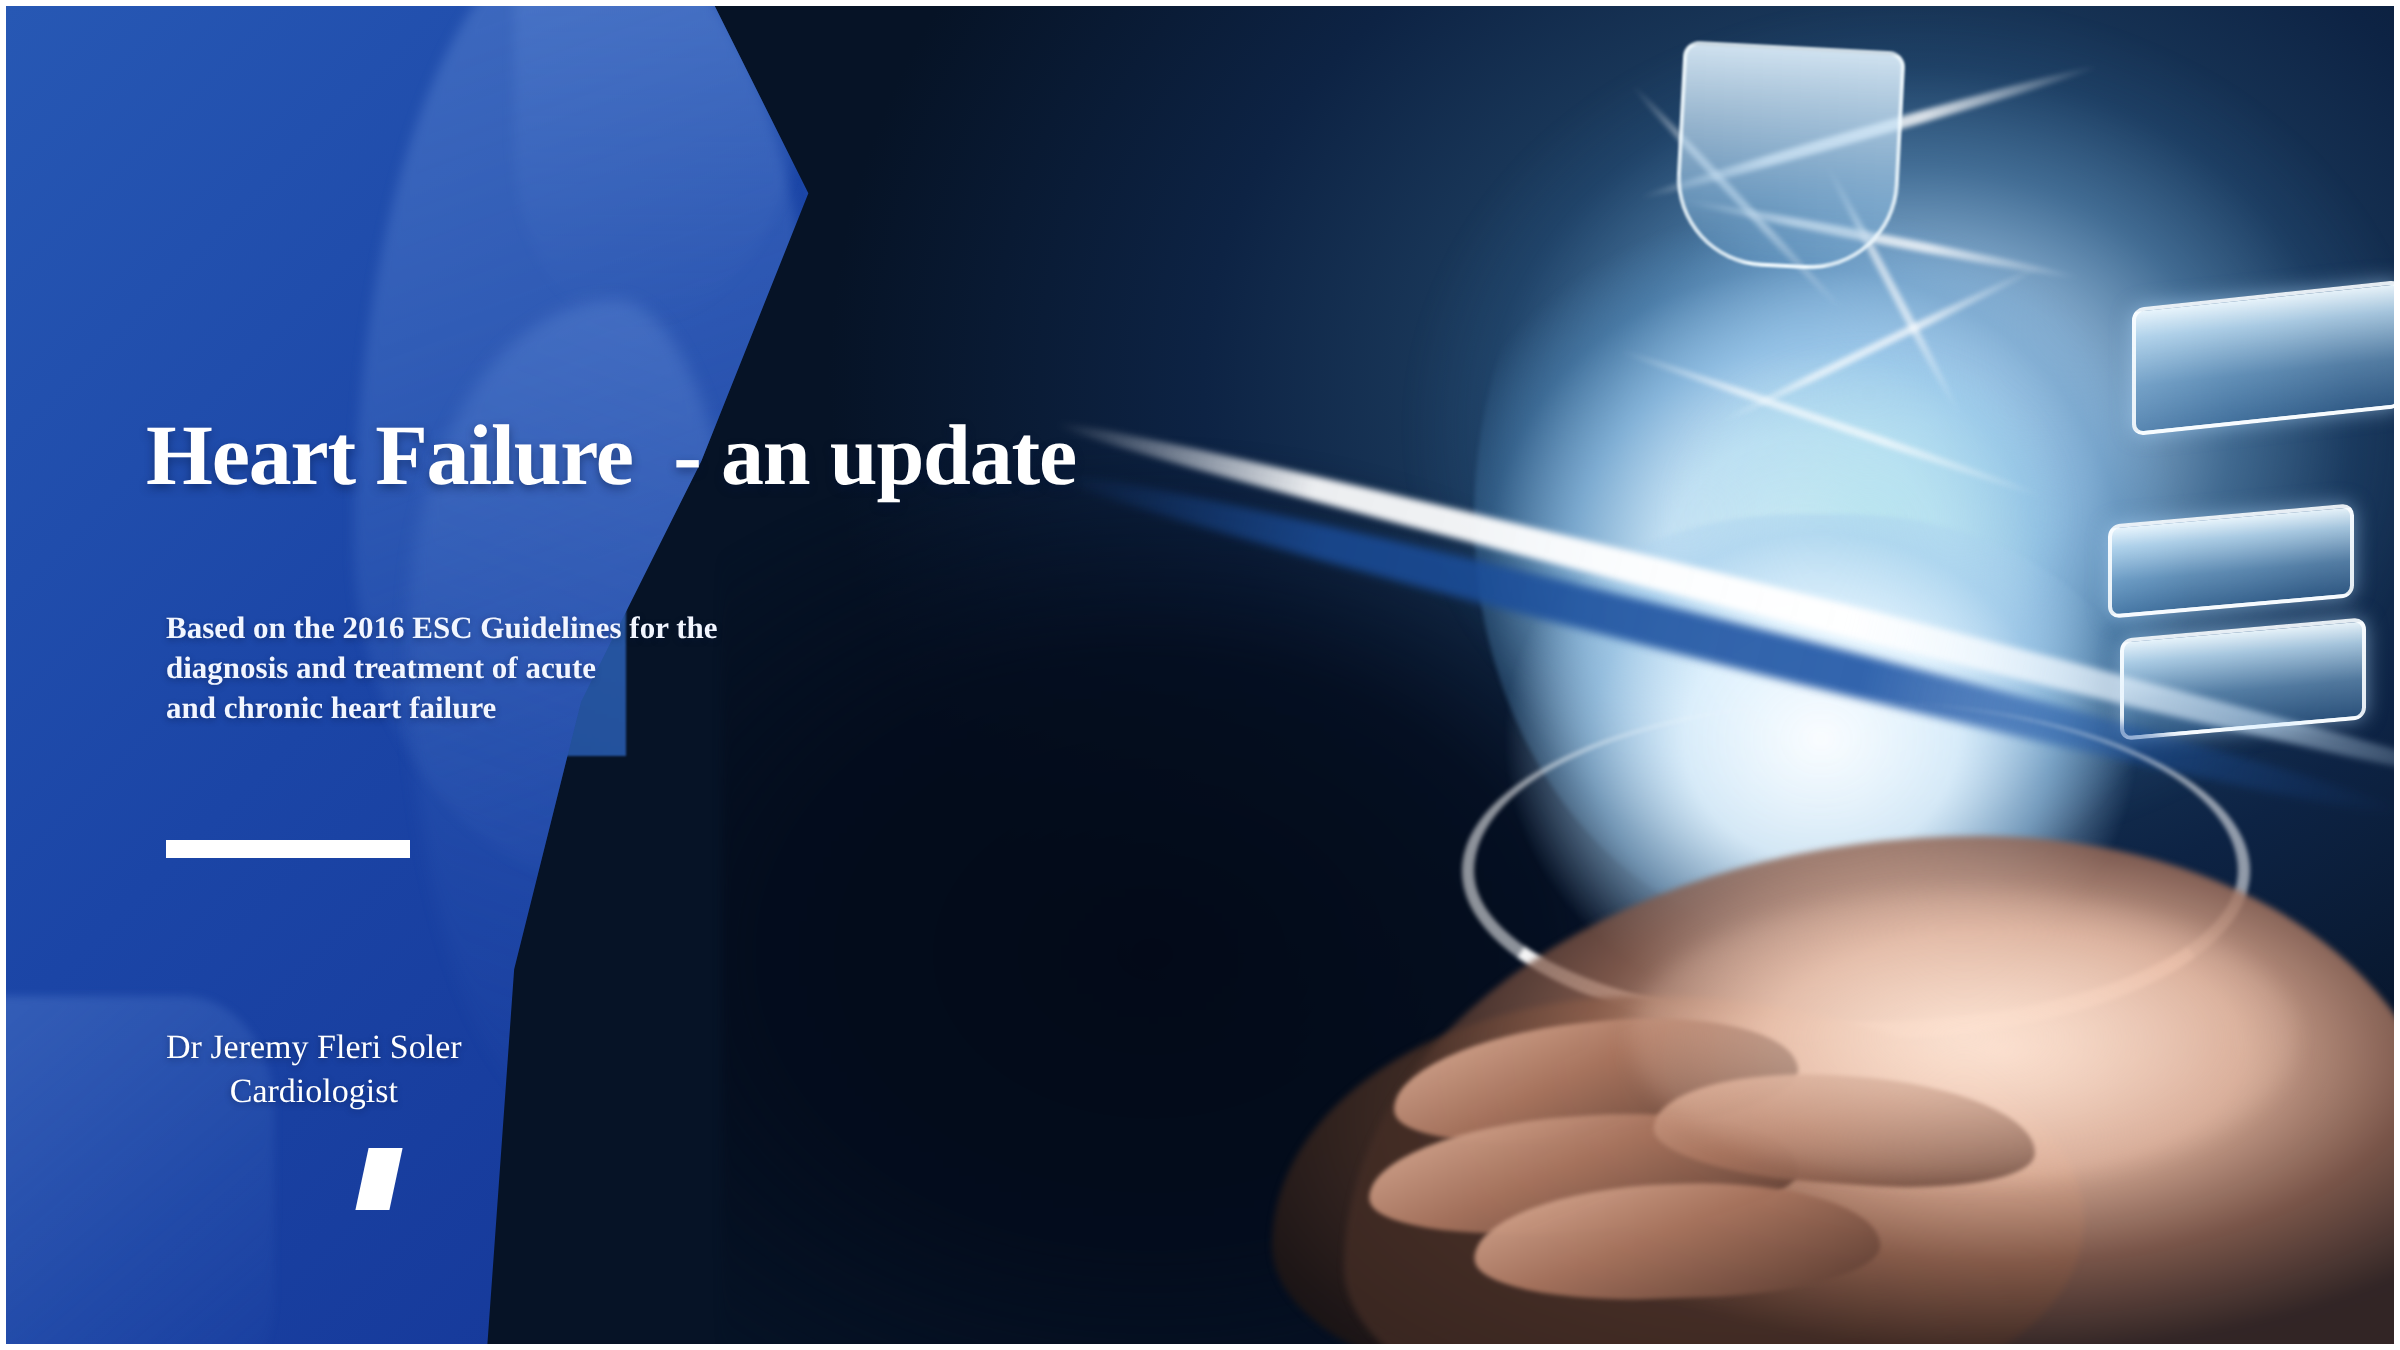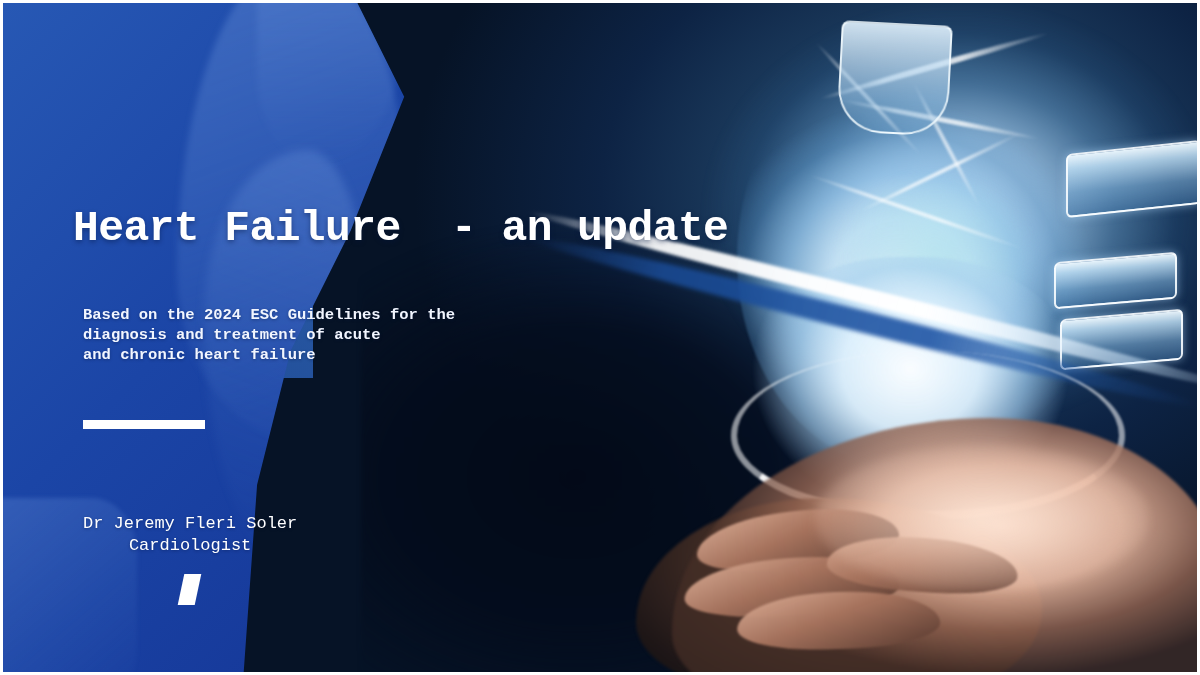--- a/index.html
+++ b/index.html
@@ -5,21 +5,21 @@
   html, body {
     margin: 0;
     padding: 0;
     background: #ffffff;
   }
   #slide {
     position: relative;
     width: 1200px;
     height: 675px;
     overflow: hidden;
-    font-family: Liberation Mono, monospace;
+    font-family: Liberation Serif, serif;
     background: #0b1a33;
     box-sizing: border-box;
     border: 3px solid #ffffff;
   }
 
   
   .layer { position: absolute; inset: 0; }
 
   
   .photo-base {
@@ -363,21 +363,21 @@
   <div class="blue-panel">
     <div class="panel-topright-shape"></div>
     <div class="panel-soft-shape-a"></div>
     <div class="panel-soft-shape-b"></div>
     <div class="panel-corner-shape"></div>
   </div>
 
   <div class="content">
     <div class="title">Heart Failure  - an update</div>
 
-    <div class="subtitle">Based on the 2024 ESC Guidelines for the
+    <div class="subtitle">Based on the 2016 ESC Guidelines for the
 diagnosis and treatment of acute
 and chronic heart failure</div>
 
     <div class="divider"></div>
 
     <div class="author">Dr Jeremy Fleri Soler
 Cardiologist</div>
 
     <div class="logo-mark"></div>
   </div>

